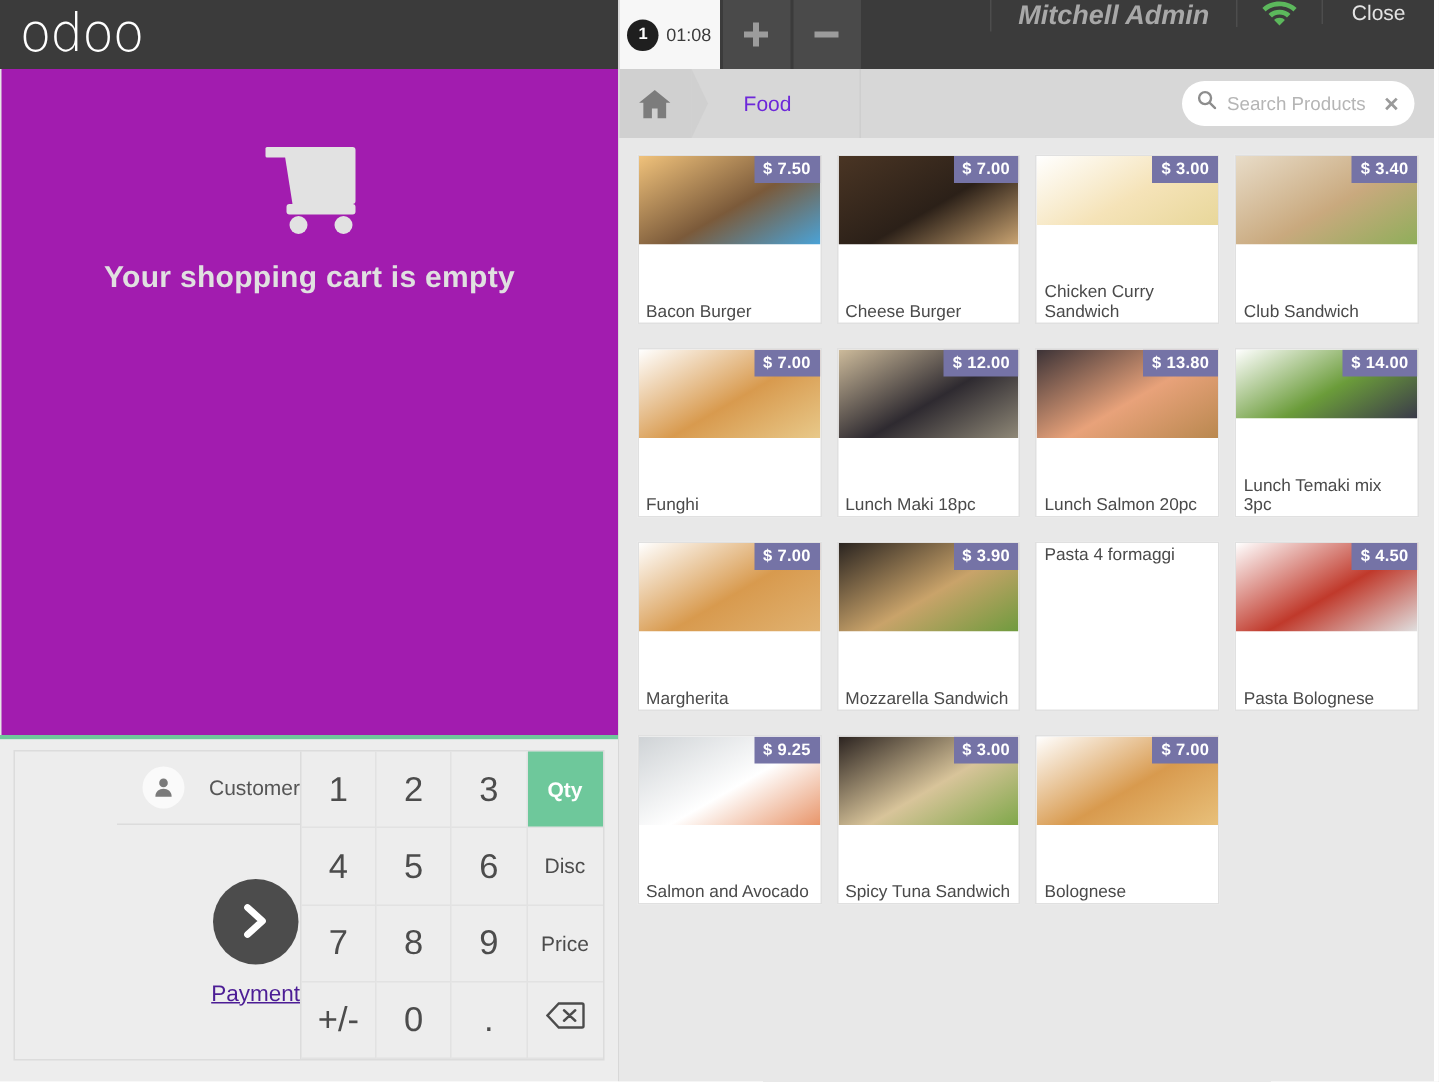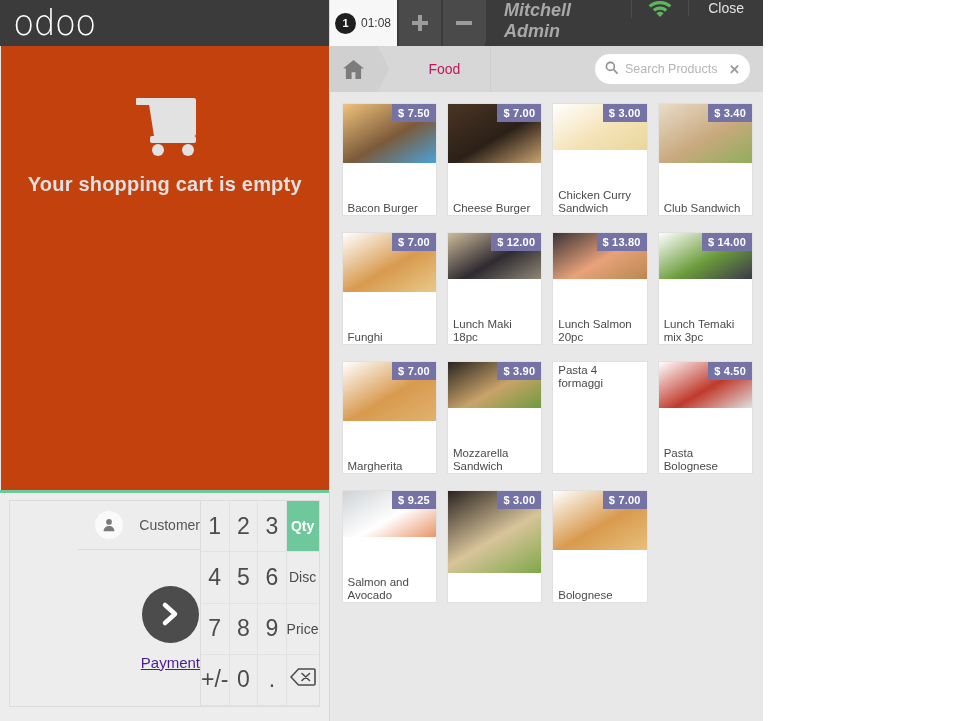--- a/index.html
+++ b/index.html
@@ -2,21 +2,21 @@
 <html><head>
 <meta charset="utf-8">
 <style>
   * { box-sizing: border-box; margin: 0; padding: 0; }
   html, body {
     width: 959px; height: 721px;
     font-family: "Liberation Sans", sans-serif;
     background: #ffffff;
     overflow: hidden;
   }
-  .pos { position: relative; width: 763px; height: 721px; display: flex; }
+  .pos { position: relative; width: 956px; height: 721px; display: flex; }
 
   
   .leftpane {
     width: 414px; height: 721px;
     background: #ffffff;
     display: flex; flex-direction: column;
     border-right: 1px solid #d8d8d8;
     position: relative;
   }
   .brandbar {
@@ -24,21 +24,21 @@
     display: flex; align-items: center; padding-left: 13px;
   }
   .odoo-logo {
     color: #ffffff; font-size: 35px; font-weight: 300;
     letter-spacing: -1px; line-height: 35px;
     font-family: "DejaVu Sans", sans-serif;
   }
   .cartzone {
     flex: 1; position: relative;
     border-left: 1px solid #e6e6e6;
-    background: #c2410c;
+    background: #a21caf;
   }
   .empty-cart {
     position: absolute; top: 48px; left: 0; right: 0;
     display: flex; flex-direction: column; align-items: center;
   }
   .cart-icon { color: #e2e2e2; line-height: 1; }
   .empty-text {
     margin-top: 14px; color: #e0e0e0;
     font-size: 20px; font-weight: bold; letter-spacing: 0.2px;
   }
@@ -130,21 +130,21 @@
   .crumb-home {
     width: 48px; height: 46px; background: #d0d0d0;
     display: flex; align-items: center; justify-content: center;
     color: #7c7c7c; position: relative;
   }
   .crumb-home::after {
     content: ""; position: absolute; right: -11px; top: 0;
     border-top: 23px solid transparent; border-bottom: 23px solid transparent;
     border-left: 11px solid #d0d0d0;
   }
-  .crumb-label { margin-left: 51px; color: #be185d; font-size: 14px; }
+  .crumb-label { margin-left: 35px; color: #6d28d9; font-size: 14px; }
   .crumb-sep {
     position: absolute; left: 160px; top: 0; bottom: 0;
     width: 1px; background: #cecece;
   }
   .searchbox {
     position: absolute; right: 13px; top: 8px;
     width: 155px; height: 30px; background: #fff; border-radius: 15px;
     display: flex; align-items: center; padding: 0 10px; gap: 7px;
   }
   .search-input-text { flex: 1; color: #b5b5b5; font-size: 12.5px; }
@@ -398,20 +398,21 @@
             <div class="bg" style="background: linear-gradient(150deg, rgb(207, 211, 214) 0%, rgb(255, 255, 255) 55%, rgb(232, 149, 106) 100%);"></div>
             <div class="price-tag">$ 9.25</div>
           </div>
           <div class="prod-name">Salmon and Avocado</div>
         </div>
         <div class="product">
           <div class="prod-img">
             <div class="bg" style="background: linear-gradient(150deg, rgb(43, 35, 32) 0%, rgb(216, 196, 154) 55%, rgb(127, 168, 74) 100%);"></div>
             <div class="price-tag">$ 3.00</div>
           </div>
+          <div class="prod-name">Spicy Tuna Sandwich</div>
         </div>
         <div class="product">
           <div class="prod-img">
             <div class="bg" style="background: linear-gradient(150deg, rgb(255, 255, 255) 0%, rgb(216, 154, 78) 55%, rgb(232, 192, 122) 100%);"></div>
             <div class="price-tag">$ 7.00</div>
           </div>
           <div class="prod-name">Bolognese</div>
         </div>
       </div>
 

